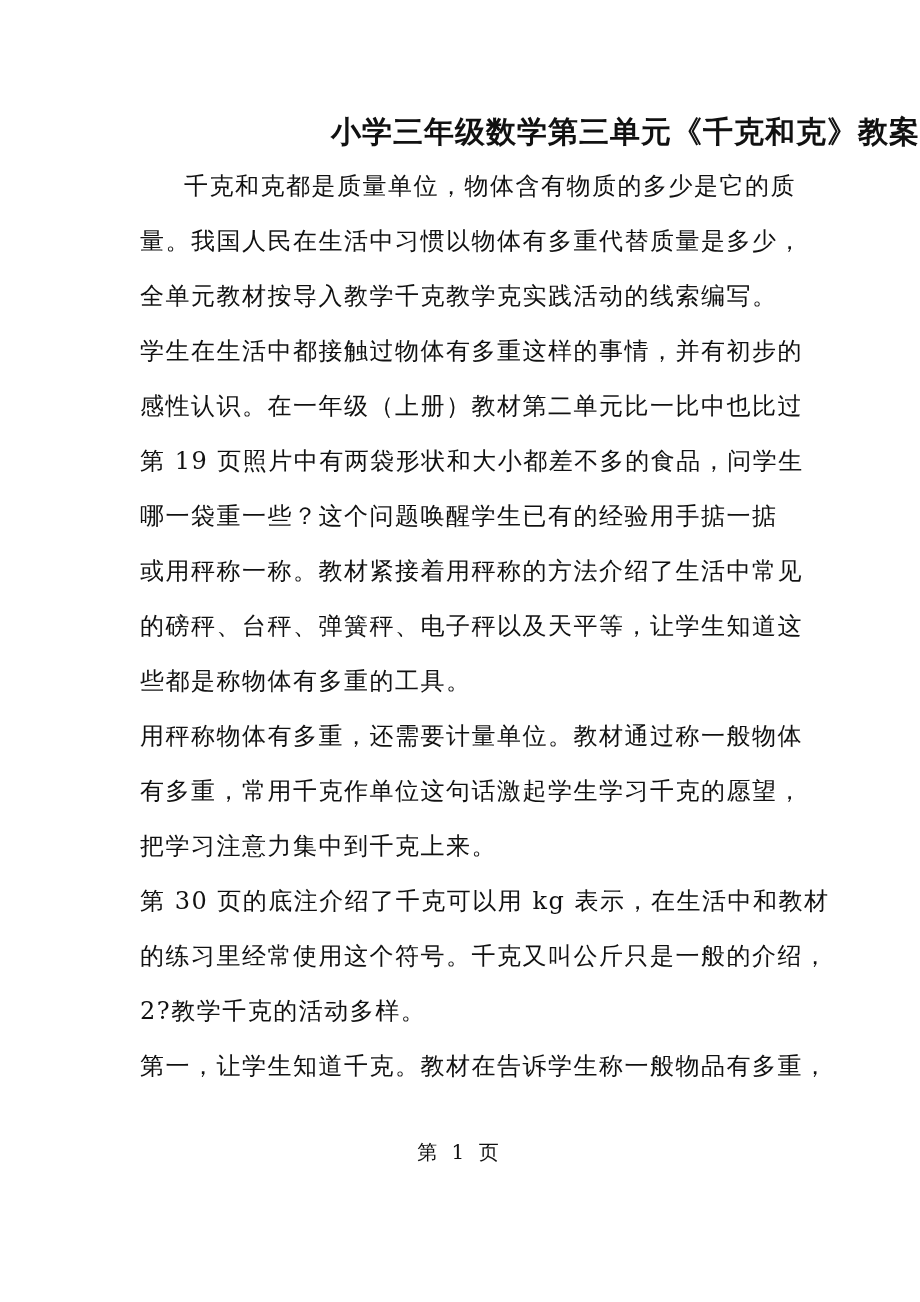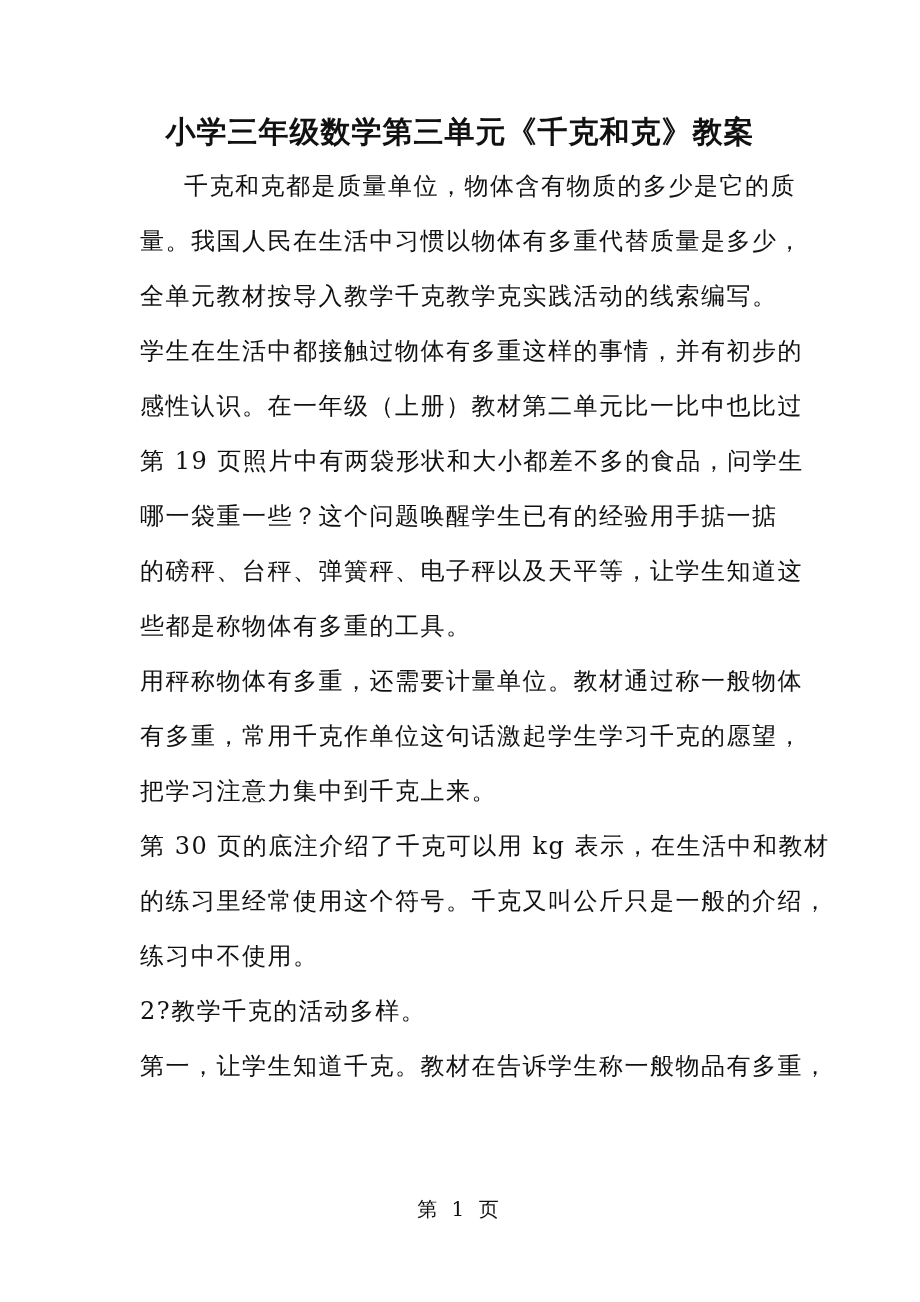--- a/index.html
+++ b/index.html
@@ -1,43 +1,43 @@
 <!DOCTYPE html>
 <html><head>
 <meta charset="utf-8">
 <style>
   html, body { margin: 0; padding: 0; background: #ffffff; }
   body { width: 920px; height: 1302px; position: relative; overflow: hidden;
          font-family: "DejaVu Serif", "Liberation Serif", serif; color: #111; }
-  .title { position: absolute; top: 112px; left: 0; width: 920px; text-align: center;
+  .title { position: absolute; top: 112px; left: 0; width: 920px; text-align: right;
            font-size: 30px; font-weight: bold; letter-spacing: 1px; font-family: Liberation Mono, monospace; }
   .content { position: absolute; left: 140px; top: 166px; width: 650px; }
   .line { height: 55px; line-height: 40px; font-size: 24px; white-space: nowrap; letter-spacing: 1.5px; }
   .indent { padding-left: 44px; }
-  .footer { position: absolute; top: 1196px; left: 0; width: 920px; text-align: center;
+  .footer { position: absolute; top: 1139px; left: 0; width: 920px; text-align: center;
             font-size: 20px; letter-spacing: 4px; }
 </style>
 </head>
 <body>
 
 <div class="title">小学三年级数学第三单元《千克和克》教案</div>
 
 <div class="content">
   <div class="line indent">千克和克都是质量单位，物体含有物质的多少是它的质</div>
   <div class="line">量。我国人民在生活中习惯以物体有多重代替质量是多少，</div>
   <div class="line">全单元教材按导入教学千克教学克实践活动的线索编写。</div>
   <div class="line">学生在生活中都接触过物体有多重这样的事情，并有初步的</div>
   <div class="line">感性认识。在一年级（上册）教材第二单元比一比中也比过</div>
   <div class="line">第 19 页照片中有两袋形状和大小都差不多的食品，问学生</div>
   <div class="line">哪一袋重一些？这个问题唤醒学生已有的经验用手掂一掂</div>
+  <div class="line">或用秤称一称。教材紧接着用秤称的方法介绍了生活中常见</div>
   <div class="line">的磅秤、台秤、弹簧秤、电子秤以及天平等，让学生知道这</div>
   <div class="line">些都是称物体有多重的工具。</div>
   <div class="line">用秤称物体有多重，还需要计量单位。教材通过称一般物体</div>
   <div class="line">有多重，常用千克作单位这句话激起学生学习千克的愿望，</div>
   <div class="line">把学习注意力集中到千克上来。</div>
   <div class="line">第 30 页的底注介绍了千克可以用 kg 表示，在生活中和教材</div>
   <div class="line">的练习里经常使用这个符号。千克又叫公斤只是一般的介绍，</div>
-  <div class="line">练习中不使用。</div>
   <div class="line">2?教学千克的活动多样。</div>
   <div class="line">第一，让学生知道千克。教材在告诉学生称一般物品有多重，</div>
 </div>
 
 <div class="footer">第 1 页</div>
 
 </body></html>

